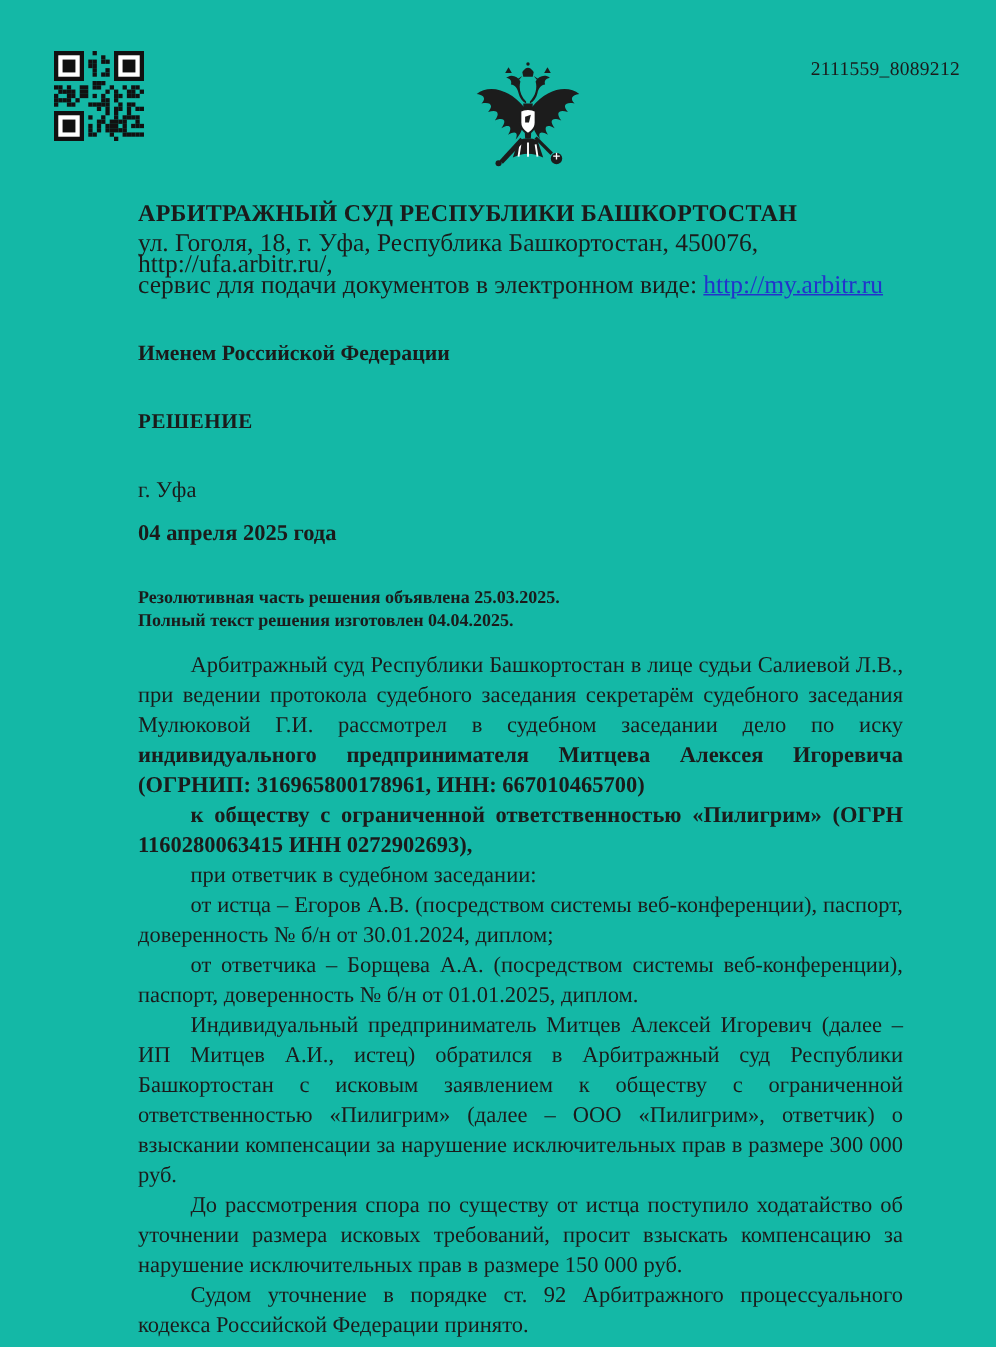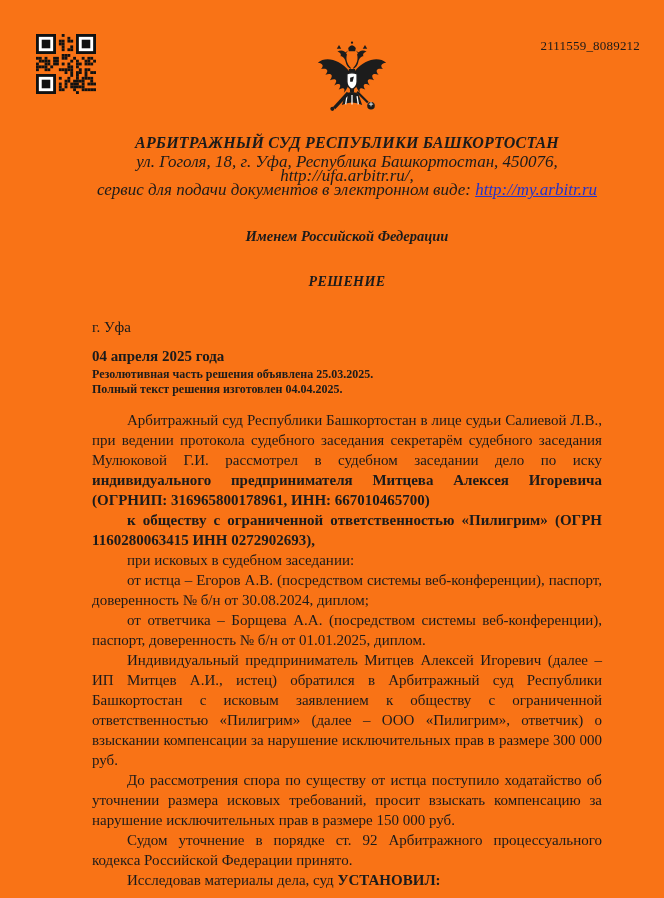--- a/index.html
+++ b/index.html
@@ -1,40 +1,40 @@
 <!DOCTYPE html>
 <html lang="ru"><head>
 <meta charset="utf-8">
 <style>
   html,body{margin:0;padding:0;background:#e8e8e8;}
   .page{
     position:relative;
     width:664px;height:898px;
     margin:0 auto;
-    background:#f97316;
+    background:#14b8a6;
     font-family:"Liberation Serif", serif;
     color:#1b1b1b;
     overflow:hidden;
   }
   
   .qr{position:absolute;left:36px;top:34px;width:60px;height:60px;}
   .emblem{position:absolute;left:314px;top:40px;width:76px;height:82px;}
   .docid{position:absolute;top:38px;right:24px;font-size:13px;letter-spacing:.2px;}
   
   .content{padding:134px 62px 0 92px;}
-  .center{text-align:center;font-style:italic;}
+  .center{text-align:left;}
   .court-name{font-weight:bold;font-size:16px;letter-spacing:.2px;}
   .addr{font-size:17px;line-height:14px;margin-top:3px;}
   .addr a{color:#2233cc;text-decoration:underline;}
   .imen{font-weight:bold;font-size:14.5px;margin-top:31px;}
   .resh{font-weight:bold;font-size:14px;margin-top:29px;letter-spacing:.4px;}
   .case-row{display:flex;justify-content:space-between;align-items:baseline;margin-top:29px;font-size:15px;}
   .case-no{font-weight:bold;}
   .date-row{margin-top:12px;font-size:15px;font-weight:bold;}
-  .smalls{margin-top:2px;font-size:12px;line-height:15px;font-weight:bold;}
+  .smalls{margin-top:26px;font-size:12px;line-height:15px;font-weight:bold;}
   .body{margin-top:13px;font-size:15px;line-height:20px;text-align:justify;}
   .body p{margin:0;text-indent:35px;}
   .body p.gap{}
   b{font-weight:bold;}
 </style>
 </head>
 <body>
 
 <div class="page">
 
@@ -216,22 +216,22 @@
     <div class="date-row">04 апреля 2025 года</div>
 
     <div class="smalls">
       <div>Резолютивная часть решения объявлена 25.03.2025.</div>
       <div>Полный текст решения изготовлен 04.04.2025.</div>
     </div>
 
     <div class="body">
       <p><span>Арбитражный суд Республики Башкортостан в лице судьи Салиевой Л.В., при ведении протокола судебного заседания секретарём судебного заседания Мулюковой Г.И. рассмотрел в судебном заседании дело по иску </span><b>индивидуального предпринимателя Митцева Алексея Игоревича (ОГРНИП: 316965800178961, ИНН: 667010465700)</b></p>
       <p><b>к обществу с ограниченной ответственностью «Пилигрим» (ОГРН 1160280063415 ИНН 0272902693),</b></p>
-      <p>при исковых в судебном заседании:</p>
-      <p>от истца – Егоров А.В. (посредством системы веб-конференции), паспорт, доверенность № б/н от 30.08.2024, диплом;</p>
+      <p>при ответчик в судебном заседании:</p>
+      <p>от истца – Егоров А.В. (посредством системы веб-конференции), паспорт, доверенность № б/н от 30.01.2024, диплом;</p>
       <p>от ответчика – Борщева А.А. (посредством системы веб-конференции), паспорт, доверенность № б/н от 01.01.2025, диплом.</p>
       <p class="gap">Индивидуальный предприниматель Митцев Алексей Игоревич (далее – ИП Митцев А.И., истец) обратился в Арбитражный суд Республики Башкортостан с исковым заявлением к обществу с ограниченной ответственностью «Пилигрим» (далее – ООО «Пилигрим», ответчик) о взыскании компенсации за нарушение исключительных прав в размере 300 000 руб.</p>
       <p>До рассмотрения спора по существу от истца поступило ходатайство об уточнении размера исковых требований, просит взыскать компенсацию за нарушение исключительных прав в размере 150 000 руб.</p>
       <p>Судом уточнение в порядке ст. 92 Арбитражного процессуального кодекса Российской Федерации принято.</p>
       <p><span>Исследовав материалы дела, суд </span><b>УСТАНОВИЛ:</b></p>
     </div>
 
   </div>
 </div>
 

